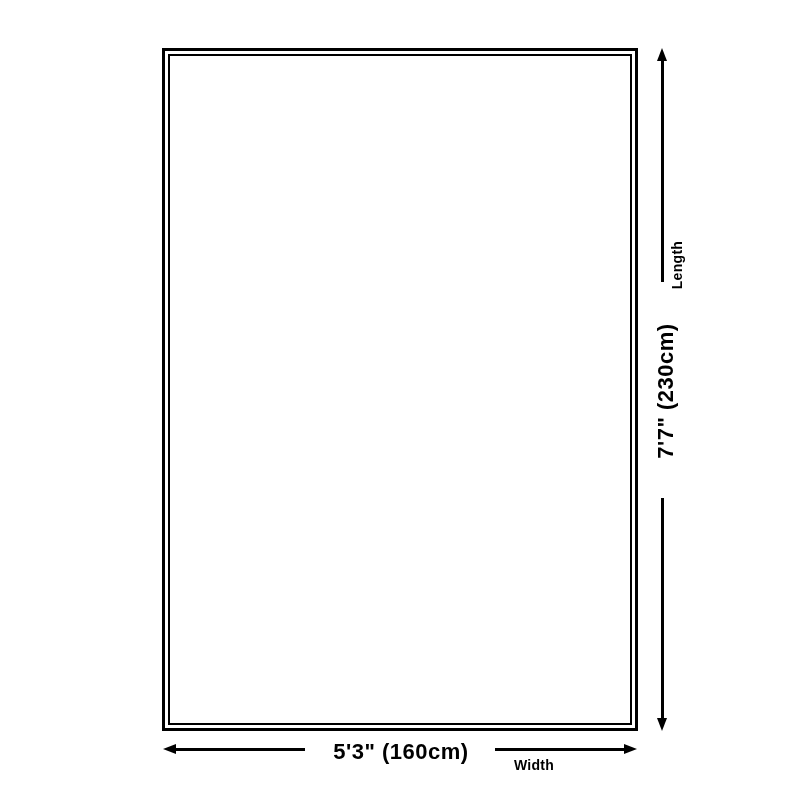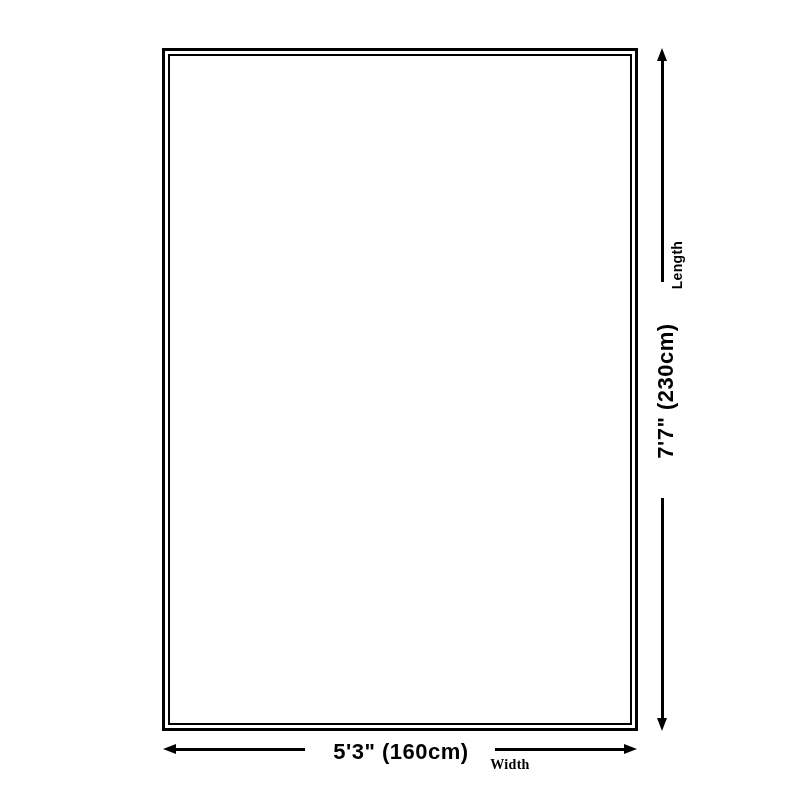--- a/index.html
+++ b/index.html
@@ -99,23 +99,22 @@
   }
   .length-caption {
     left: 677px; top: 265px;
     transform: translate(-50%, -50%) rotate(-90deg);
   }
   .width-value {
     left: 401px; top: 752px;
     transform: translate(-50%, -50%);
   }
   .width-caption {
-    left: 510px; top: 765px;
+    left: 534px; top: 765px;
     transform: translate(-50%, -50%);
-    font-family: Liberation Serif, serif;
   }
 </style>
 </head>
 <body>
 
 <div class="canvas">
 
   <div class="rug-outline">
     <div class="rug-inner"></div>
   </div>

